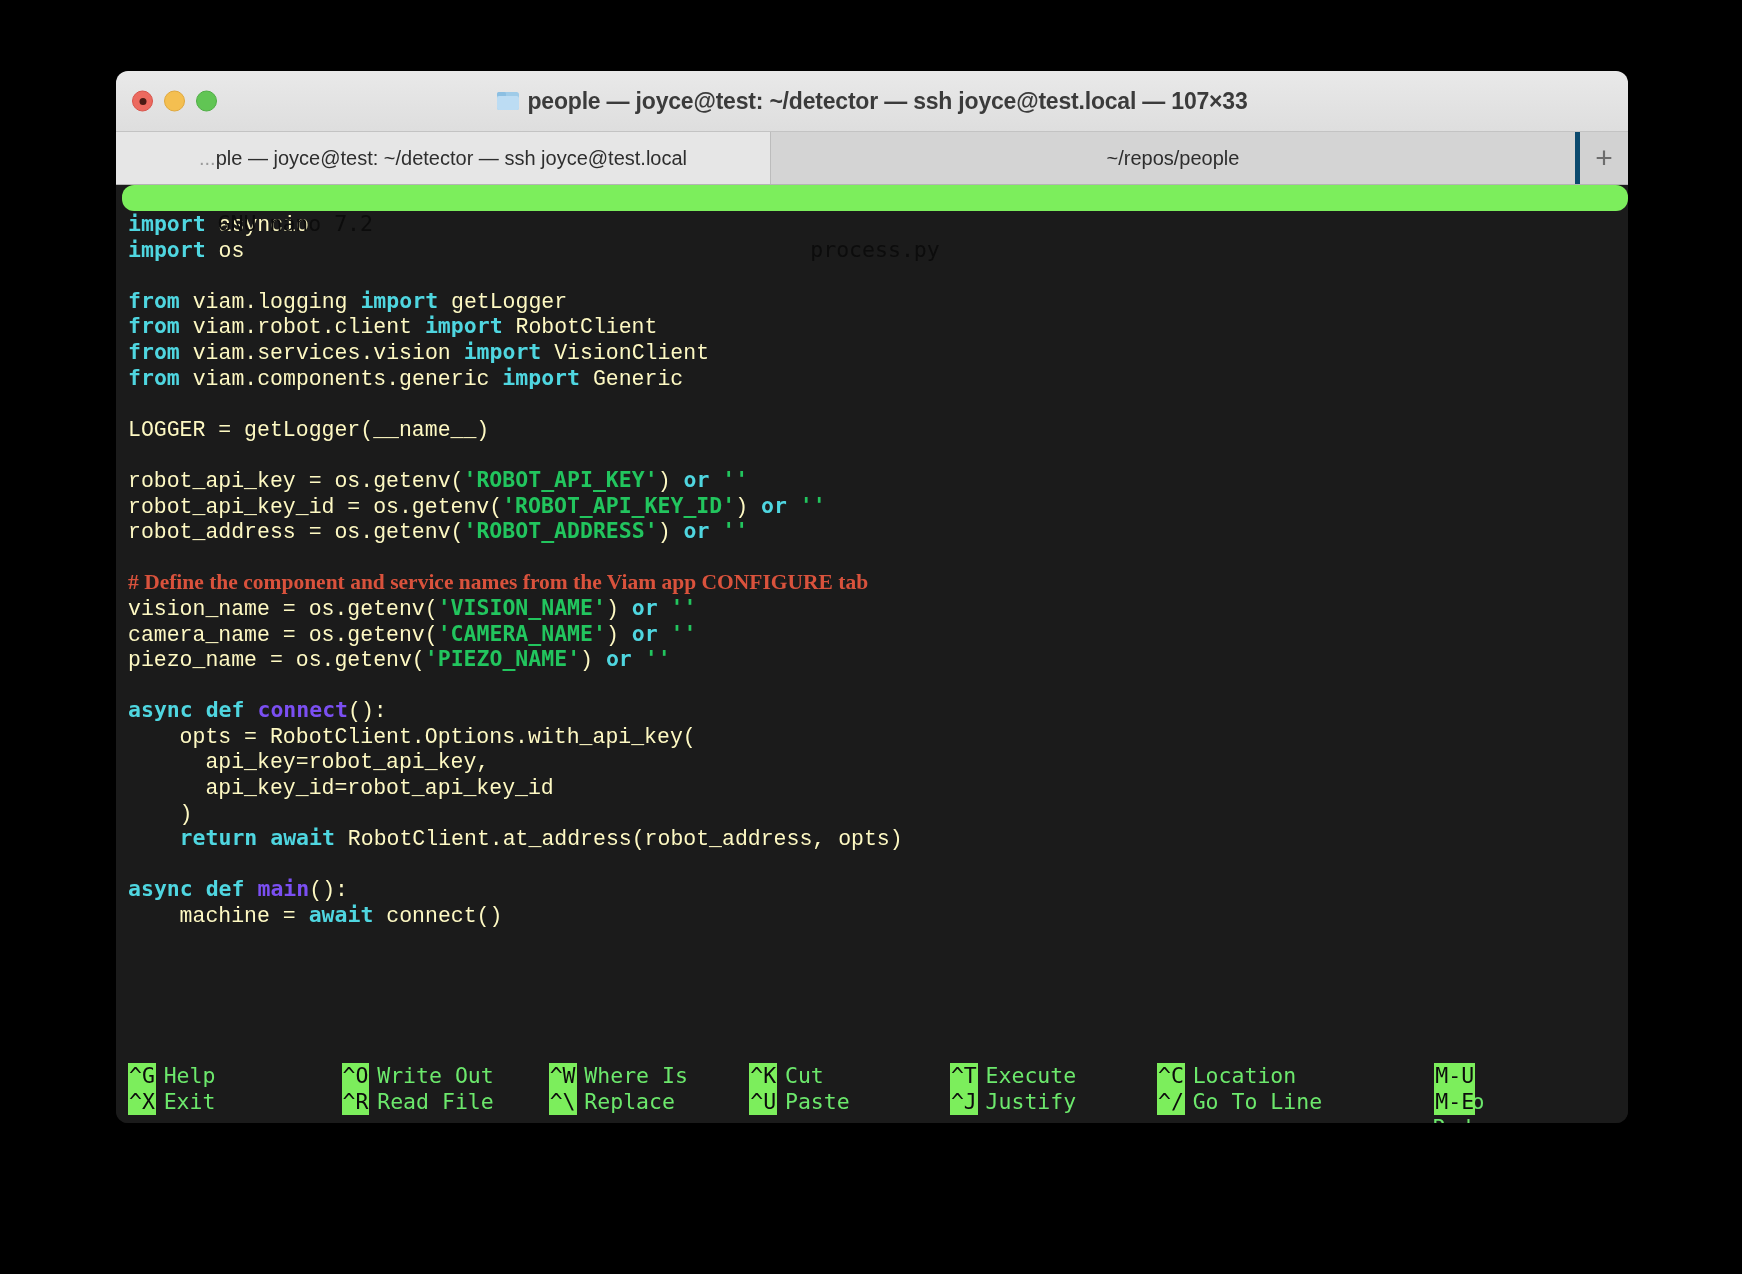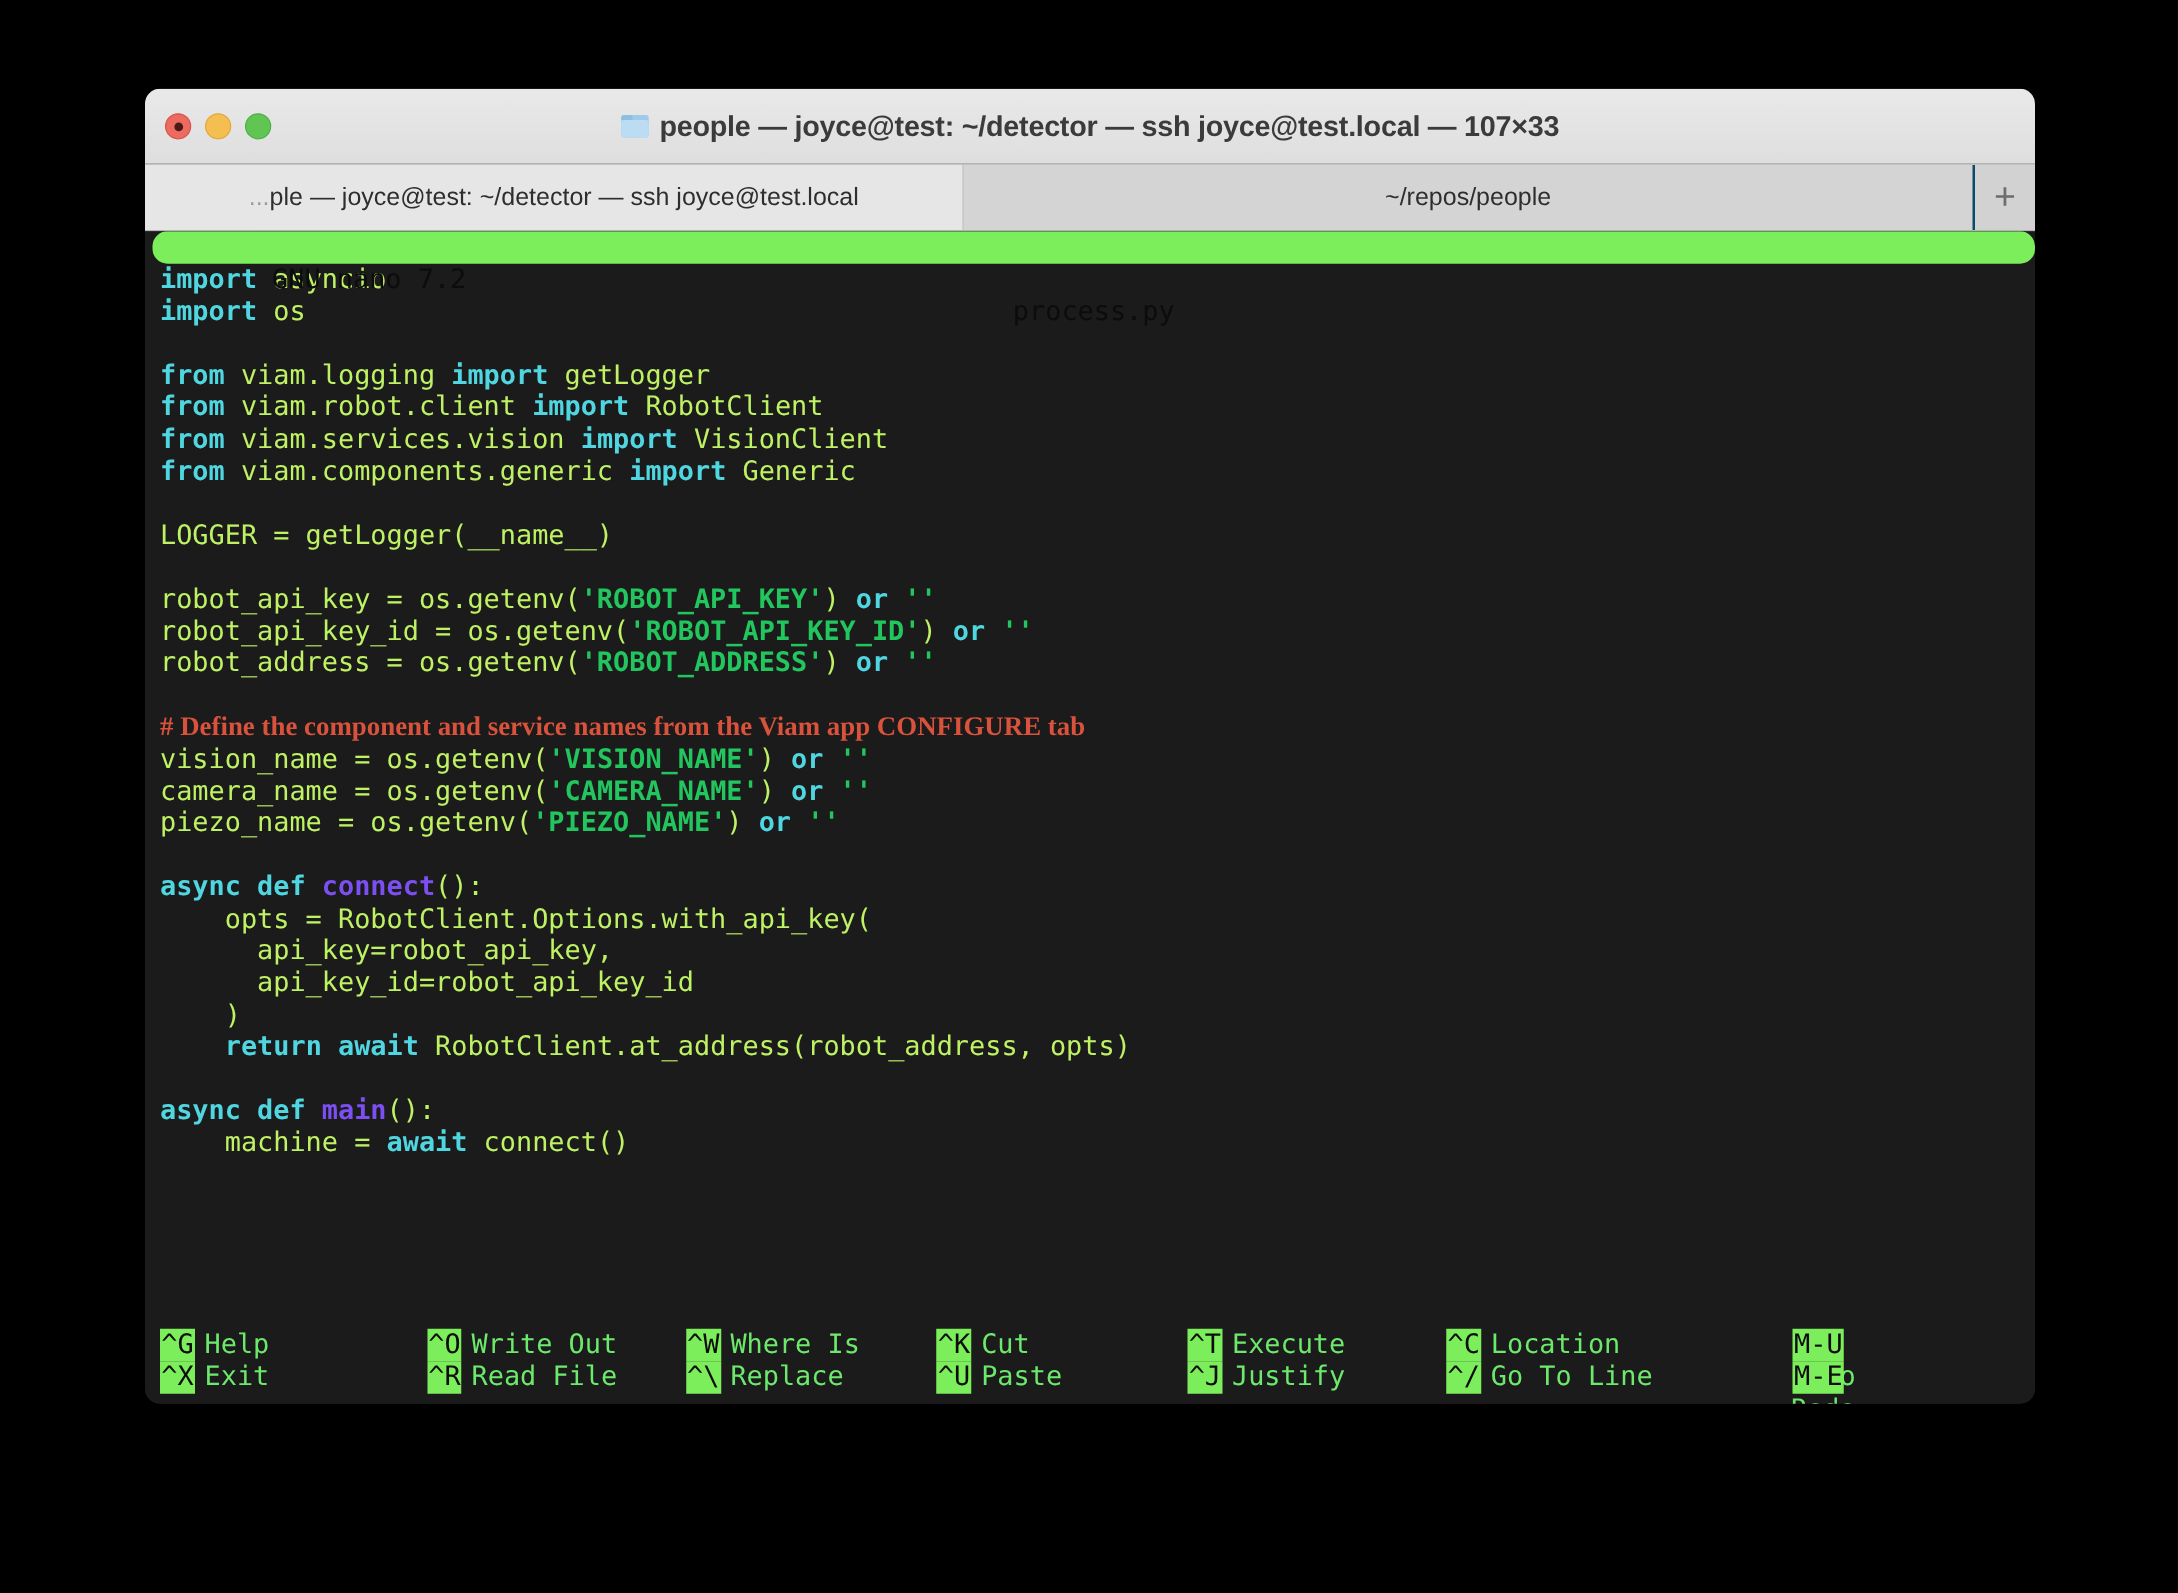--- a/index.html
+++ b/index.html
@@ -124,21 +124,21 @@
   }
   #tab-active {
     flex: 0 0 655px;
     background: #e6e6e6;
     border-right: 1px solid #bcbcbc;
   }
   #tab-active .ellipsis { color: #9b9b9b; }
   #tab-second {
     flex: 1 1 auto;
     background: #d4d4d4;
-    border-right: 2px solid #0c4a6e;
+    border-right: 5px solid #0c4a6e;
     justify-content: center;
   }
   #new-tab-button {
     flex: 0 0 48px;
     background: #d2d2d2;
     display: flex;
     align-items: center;
     justify-content: center;
     font-size: 30px;
     color: #6d6d6d;
@@ -184,21 +184,21 @@
   #code-area {
     margin-left: 6px;
     padding-left: 6px;
     padding-top: 0px;
     box-sizing: border-box;
   }
   .nano-line { height: 25.6px; color: #6ce86c; }
 
   
   .kw   { color: #4fd6e0; font-weight: bold; }
-  .id   { color: #bef264; }
+  .id   { color: #fef9c3; font-family: Liberation Mono, monospace; }
   .str  { color: #22c55e; font-weight: bold; text-align: center; }
   .fn   { color: #7b4ff2; font-weight: bold; }
   .cmt  { color: #d9523c; font-weight: bold; font-family: Liberation Serif, serif; }
 
   
   #help-bar {
     position: absolute;
     left: 6px;
     right: 0;
     bottom: 10px;

